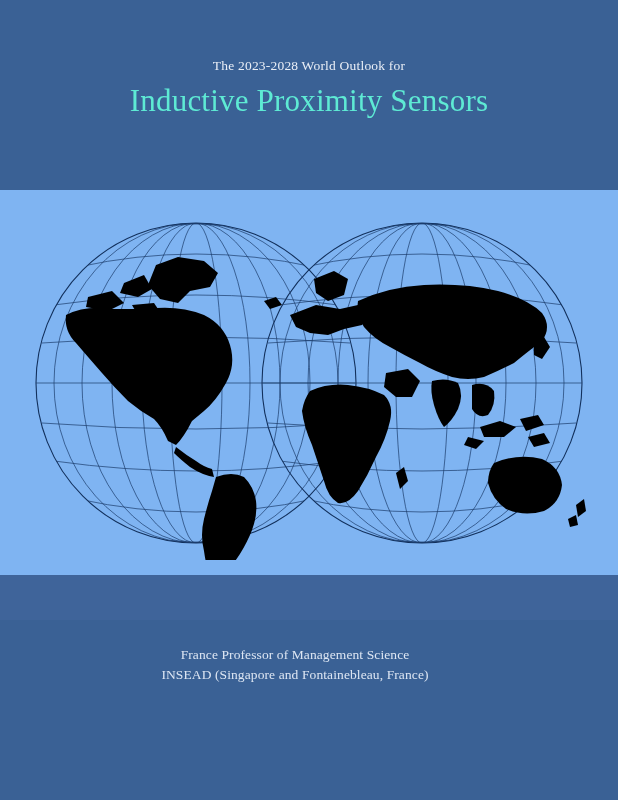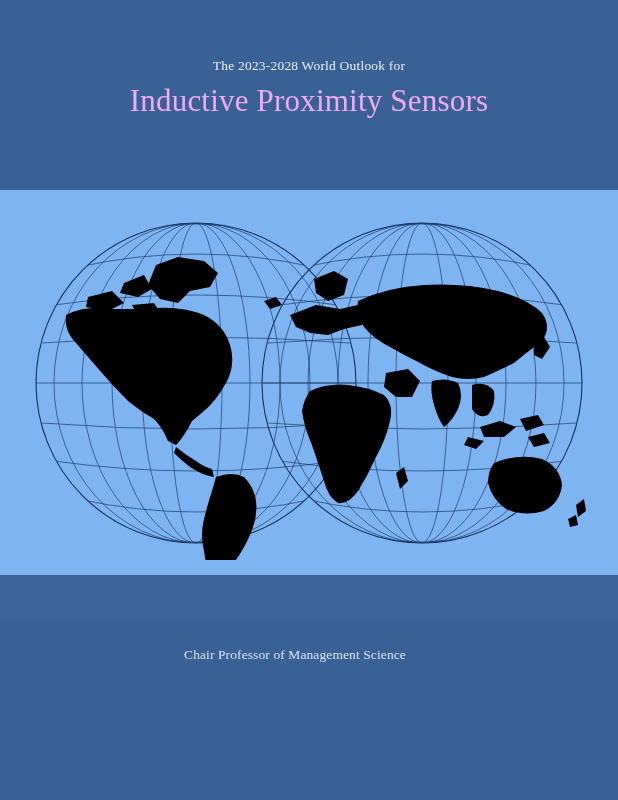--- a/index.html
+++ b/index.html
@@ -35,21 +35,21 @@
     color: #e9eef6;
     font-size: 13.5px;
     letter-spacing: 0.2px;
   }
   .title-main {
     position: absolute;
     left: 0;
     top: 83px;
     width: 618px;
     text-align: center;
-    color: #f0abfc;
+    color: #5eead4;
     font-size: 31px;
     font-weight: 400;
     letter-spacing: 0.2px;
   }
 
   
   .band-mid {
     position: absolute;
     left: 0;
     top: 190px;
@@ -216,16 +216,17 @@
         <path d="M548,300 L556,294 L558,306 L550,312 Z"></path>
         <path d="M540,314 L548,310 L550,320 L542,322 Z"></path>
       </g>
     </svg>
   </div>
 
   <div class="band-low"></div>
   <div class="band-low-inner"></div>
 
   <div class="author-block">
-    <div class="author-line">Chair Professor of Management Science</div>
+    <div class="author-line">France Professor of Management Science</div>
+    <div class="author-line">INSEAD (Singapore and Fontainebleau, France)</div>
   </div>
 
 </div>
 
 </body></html>

